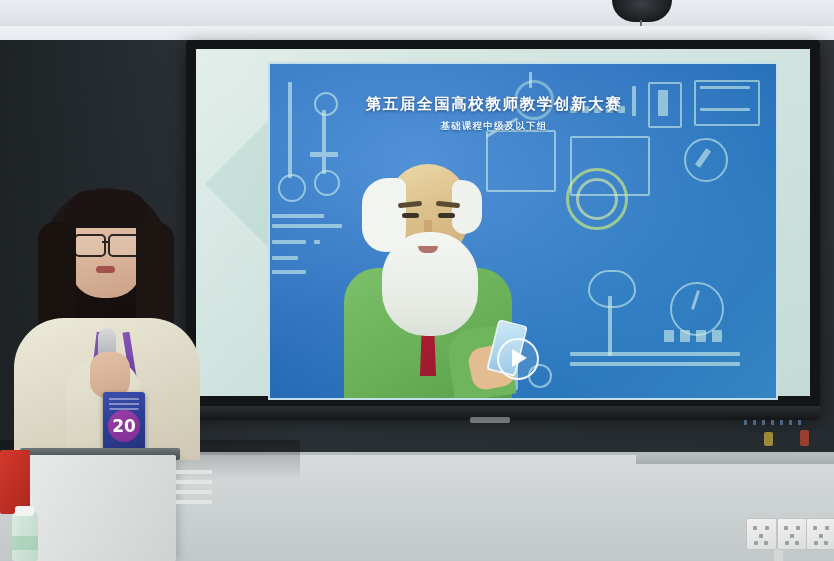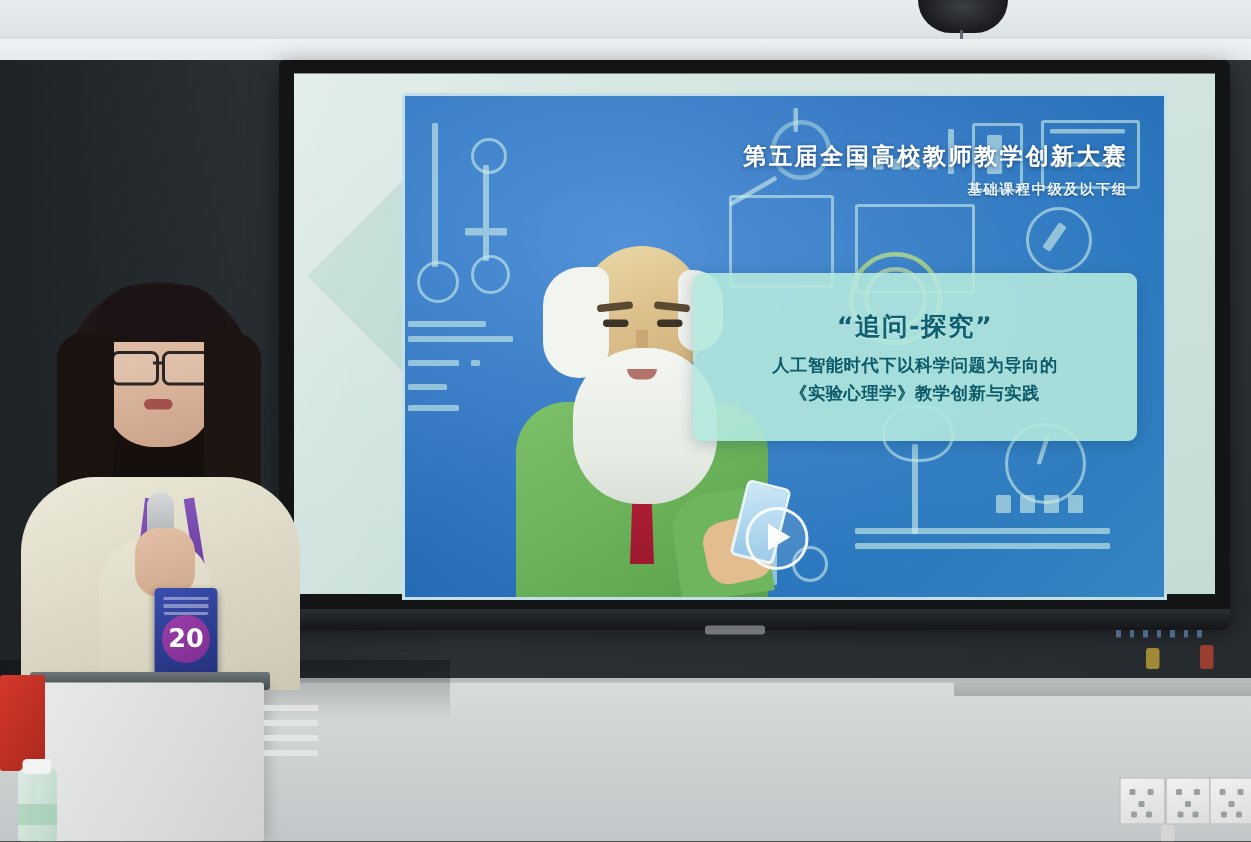--- a/index.html
+++ b/index.html
@@ -47,21 +47,21 @@
     background:rgba(168,205,196,.55);transform:rotate(45deg);}
 
   
   .slide{position:absolute;left:268px;top:62px;width:506px;height:334px;
     background:linear-gradient(135deg,#2f7fd4 0%,#2a78ce 35%,#2f86d6 70%,#3d97dd 100%);
     overflow:hidden;border:2px solid rgba(222,240,236,.85);}
   .slide-vignette{position:absolute;inset:0;
     background:radial-gradient(ellipse at 30% 30%,rgba(255,255,255,.18),rgba(0,0,0,.12) 75%);}
 
   
-  .slide-head{position:absolute;left:0;top:30px;width:448px;text-align:right;z-index:6;padding-left:34px;}
+  .slide-head{position:absolute;left:0;top:30px;width:448px;text-align:center;z-index:6;}
   .slide-title{font-size:15.5px;font-weight:700;color:#ffffff;letter-spacing:1.6px;
     text-shadow:0 1px 3px rgba(10,40,80,.65);}
   .slide-sub{margin-top:5px;font-size:9.5px;font-weight:700;color:#eaf6ff;letter-spacing:1.2px;
     text-shadow:0 1px 2px rgba(10,40,80,.6);font-family:Liberation Serif, serif;}
 
   
   .ln{position:absolute;border:2px solid rgba(200,235,230,.62);}
   .ln.sq{border-radius:2px;}
   .ln.ci{border-radius:50%;}
   .bar{position:absolute;background:rgba(205,238,233,.62);border-radius:1px;}
@@ -297,25 +297,20 @@
       <div class="p-eye1"></div>
       <div class="p-eye2"></div>
       <div class="p-nose"></div>
       <div class="p-beard"></div>
       <div class="p-mouth"></div>
       <div class="p-arm"></div>
       <div class="p-hand"></div>
       <div class="p-phone"></div>
     </div>
 
-    <div class="panel">
-      <div class="panel-h">“追问-探究”</div>
-      <div class="panel-l">人工智能时代下以科学问题为导向的</div>
-      <div class="panel-l panel-l2">《实验心理学》教学创新与实践</div>
-    </div>
   </div>
 
   <div class="board-tray"></div>
   <div class="board-leds"></div>
   <div class="board-logo"></div>
   <div class="board-sticker-a"></div>
   <div class="board-sticker-b"></div>
 
   <div class="person">
     <div class="w-hairback"></div>

